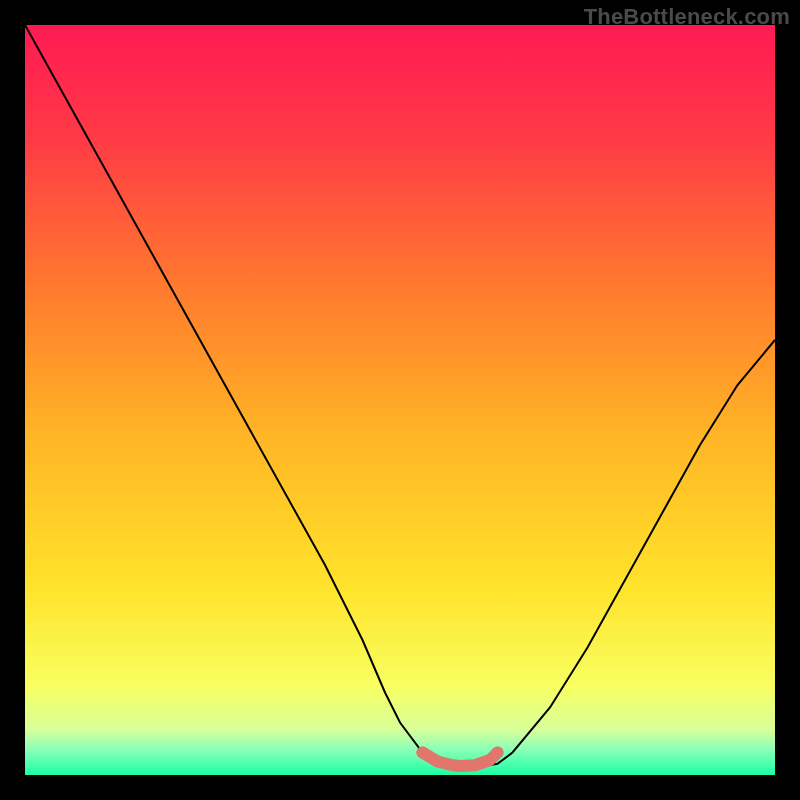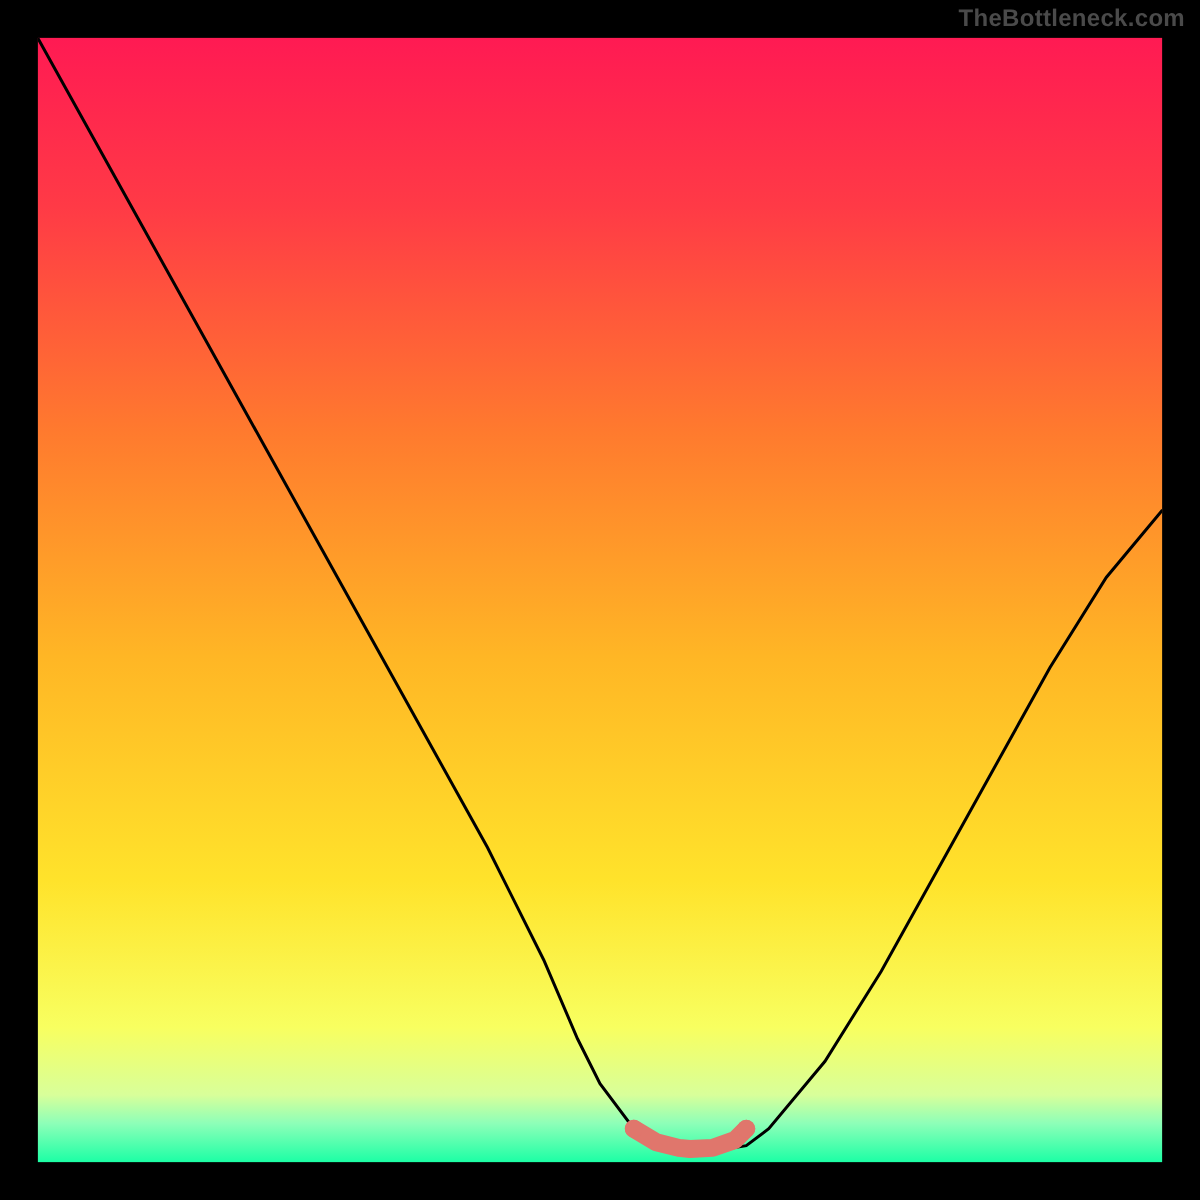--- a/index.html
+++ b/index.html
@@ -28,21 +28,21 @@
   .plot svg {
     display: block;
     width: 750px;
     height: 750px;
   }
   .watermark {
     position: absolute;
     top: 4px;
     right: 10px;
     color: #4a4a4a;
-    font-size: 16px;
+    font-size: 22px;
     font-weight: 600;
     letter-spacing: 0.2px;
     user-select: none;
   }
 </style>
 </head>
 <body>
 
 <div class="frame">
   <div class="plot">

